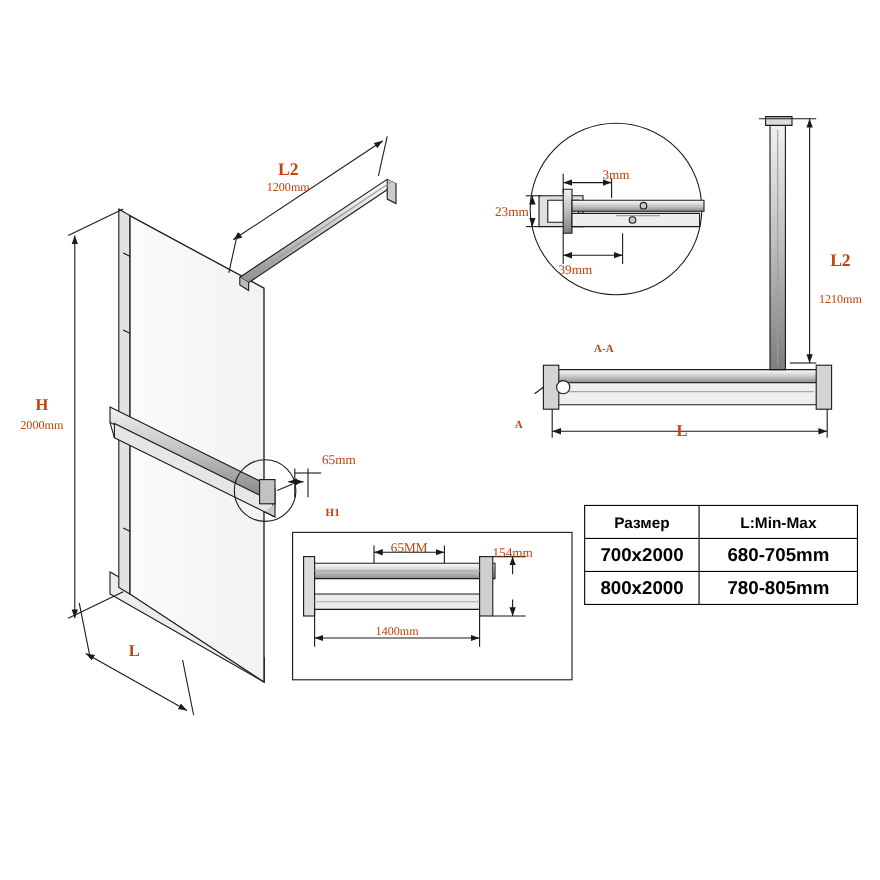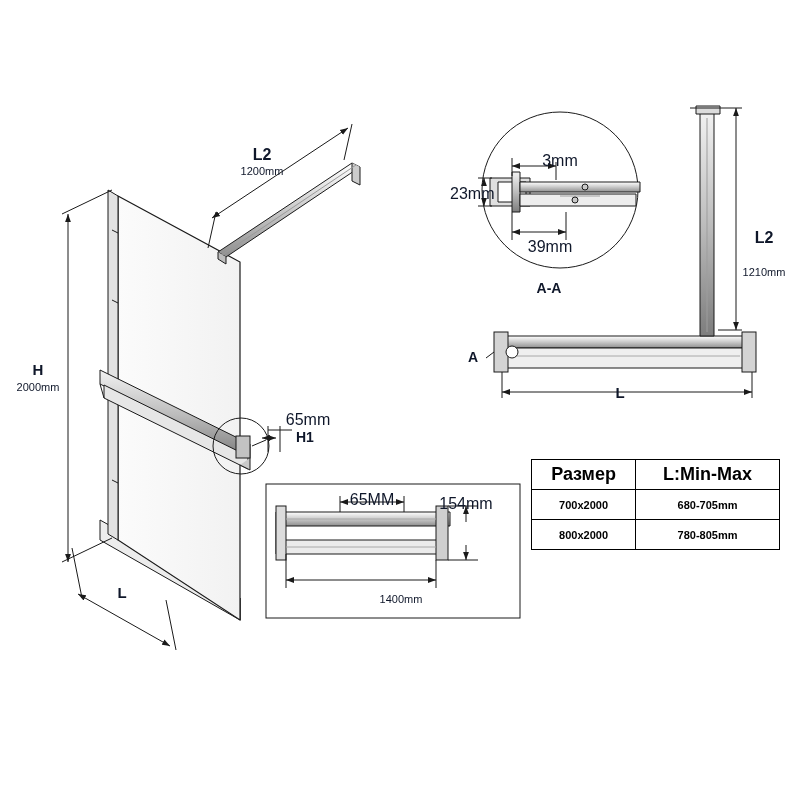--- a/index.html
+++ b/index.html
@@ -23,51 +23,51 @@
   }
   svg.drawing {
     position: absolute;
     left: 0; top: 0;
     width: 800px;
     height: 800px;
   }
   .lbl {
     position: absolute;
     white-space: nowrap;
-    font-family: Liberation Sans, sans-serif;
-    color: #0f172a;
+    font-family: Liberation Serif, serif;
+    color: #c2410c;
     line-height: 1;
   }
   .lbl-bold { font-weight: bold; }
-  .t10 { font-size: 16px; }
+  .t10 { font-size: 12px; }
   .t11 { font-size: 11px; text-align: center; }
-  .t14 { font-size: 14px; }
+  .t14 { font-size: 10px; margin-top: 32px; }
   .t15 { font-size: 15px; }
   .t16 { font-size: 16px; }
   .center { transform: translateX(-50%); }
 
   
   #size-table {
     position: absolute;
     left: 531px;
     top: 459px;
     width: 249px;
     border-collapse: collapse;
     font-family: "Liberation Sans", sans-serif;
   }
   #size-table td, #size-table th {
     border: 1px solid #000;
     text-align: center;
     padding: 0;
     height: 29px;
-    font-size: 11px;
+    font-size: 17px;
     font-weight: bold;
   }
   #size-table th {
-    font-size: 18px;
+    font-size: 14px;
   }
   #size-table td.c0 { width: 104px; }
   #size-table td.c1 { width: 145px; }
   #size-table th.h0 { width: 104px; }
   #size-table th.h1 { width: 145px; }
 </style>
 </head>
 <body>
 
 <div id="stage">
@@ -244,25 +244,25 @@
   <div class="lbl t15 lbl-bold center" style="left:38px; top:362px;">H</div>
   <div class="lbl t11 center" style="left:38px; top:382px;">2000mm</div>
 
   <div class="lbl t15 lbl-bold center" style="left:122px; top:585px;">L</div>
 
   <div class="lbl t10 center" style="left:308px; top:412px;">65mm</div>
   <div class="lbl t14 lbl-bold" style="left:296px; top:430px;text-align:center;">H1</div>
 
   <div class="lbl t10 center" style="left:372px; top:492px;">65MM</div>
   <div class="lbl t10 center" style="left:466px; top:496px;">154mm</div>
-  <div class="lbl t11 center" style="left:361px; top:594px;margin-left:40px;">1400mm</div>
+  <div class="lbl t11 center" style="left:361px; top:569px;">1400mm</div>
 
   <div class="lbl t10 center" style="left:560px; top:153px;">3mm</div>
   <div class="lbl t10" style="left:450px; top:186px;">23mm</div>
-  <div class="lbl t10 center" style="left:550px; top:239px;">39mm</div>
+  <div class="lbl t10 center" style="left:523px; top:239px;">39mm</div>
   <div class="lbl t14 lbl-bold center" style="left:549px; top:281px;">A-A</div>
 
   <div class="lbl t14 lbl-bold" style="left:468px; top:350px;">A</div>
   <div class="lbl t15 lbl-bold center" style="left:620px; top:385px;">L</div>
   <div class="lbl t16 lbl-bold center" style="left:764px; top:230px;">L2</div>
   <div class="lbl t11 center" style="left:764px; top:250px;margin-top:17px;">1210mm</div>
 
   <table id="size-table">
     <thead>
       <tr>

